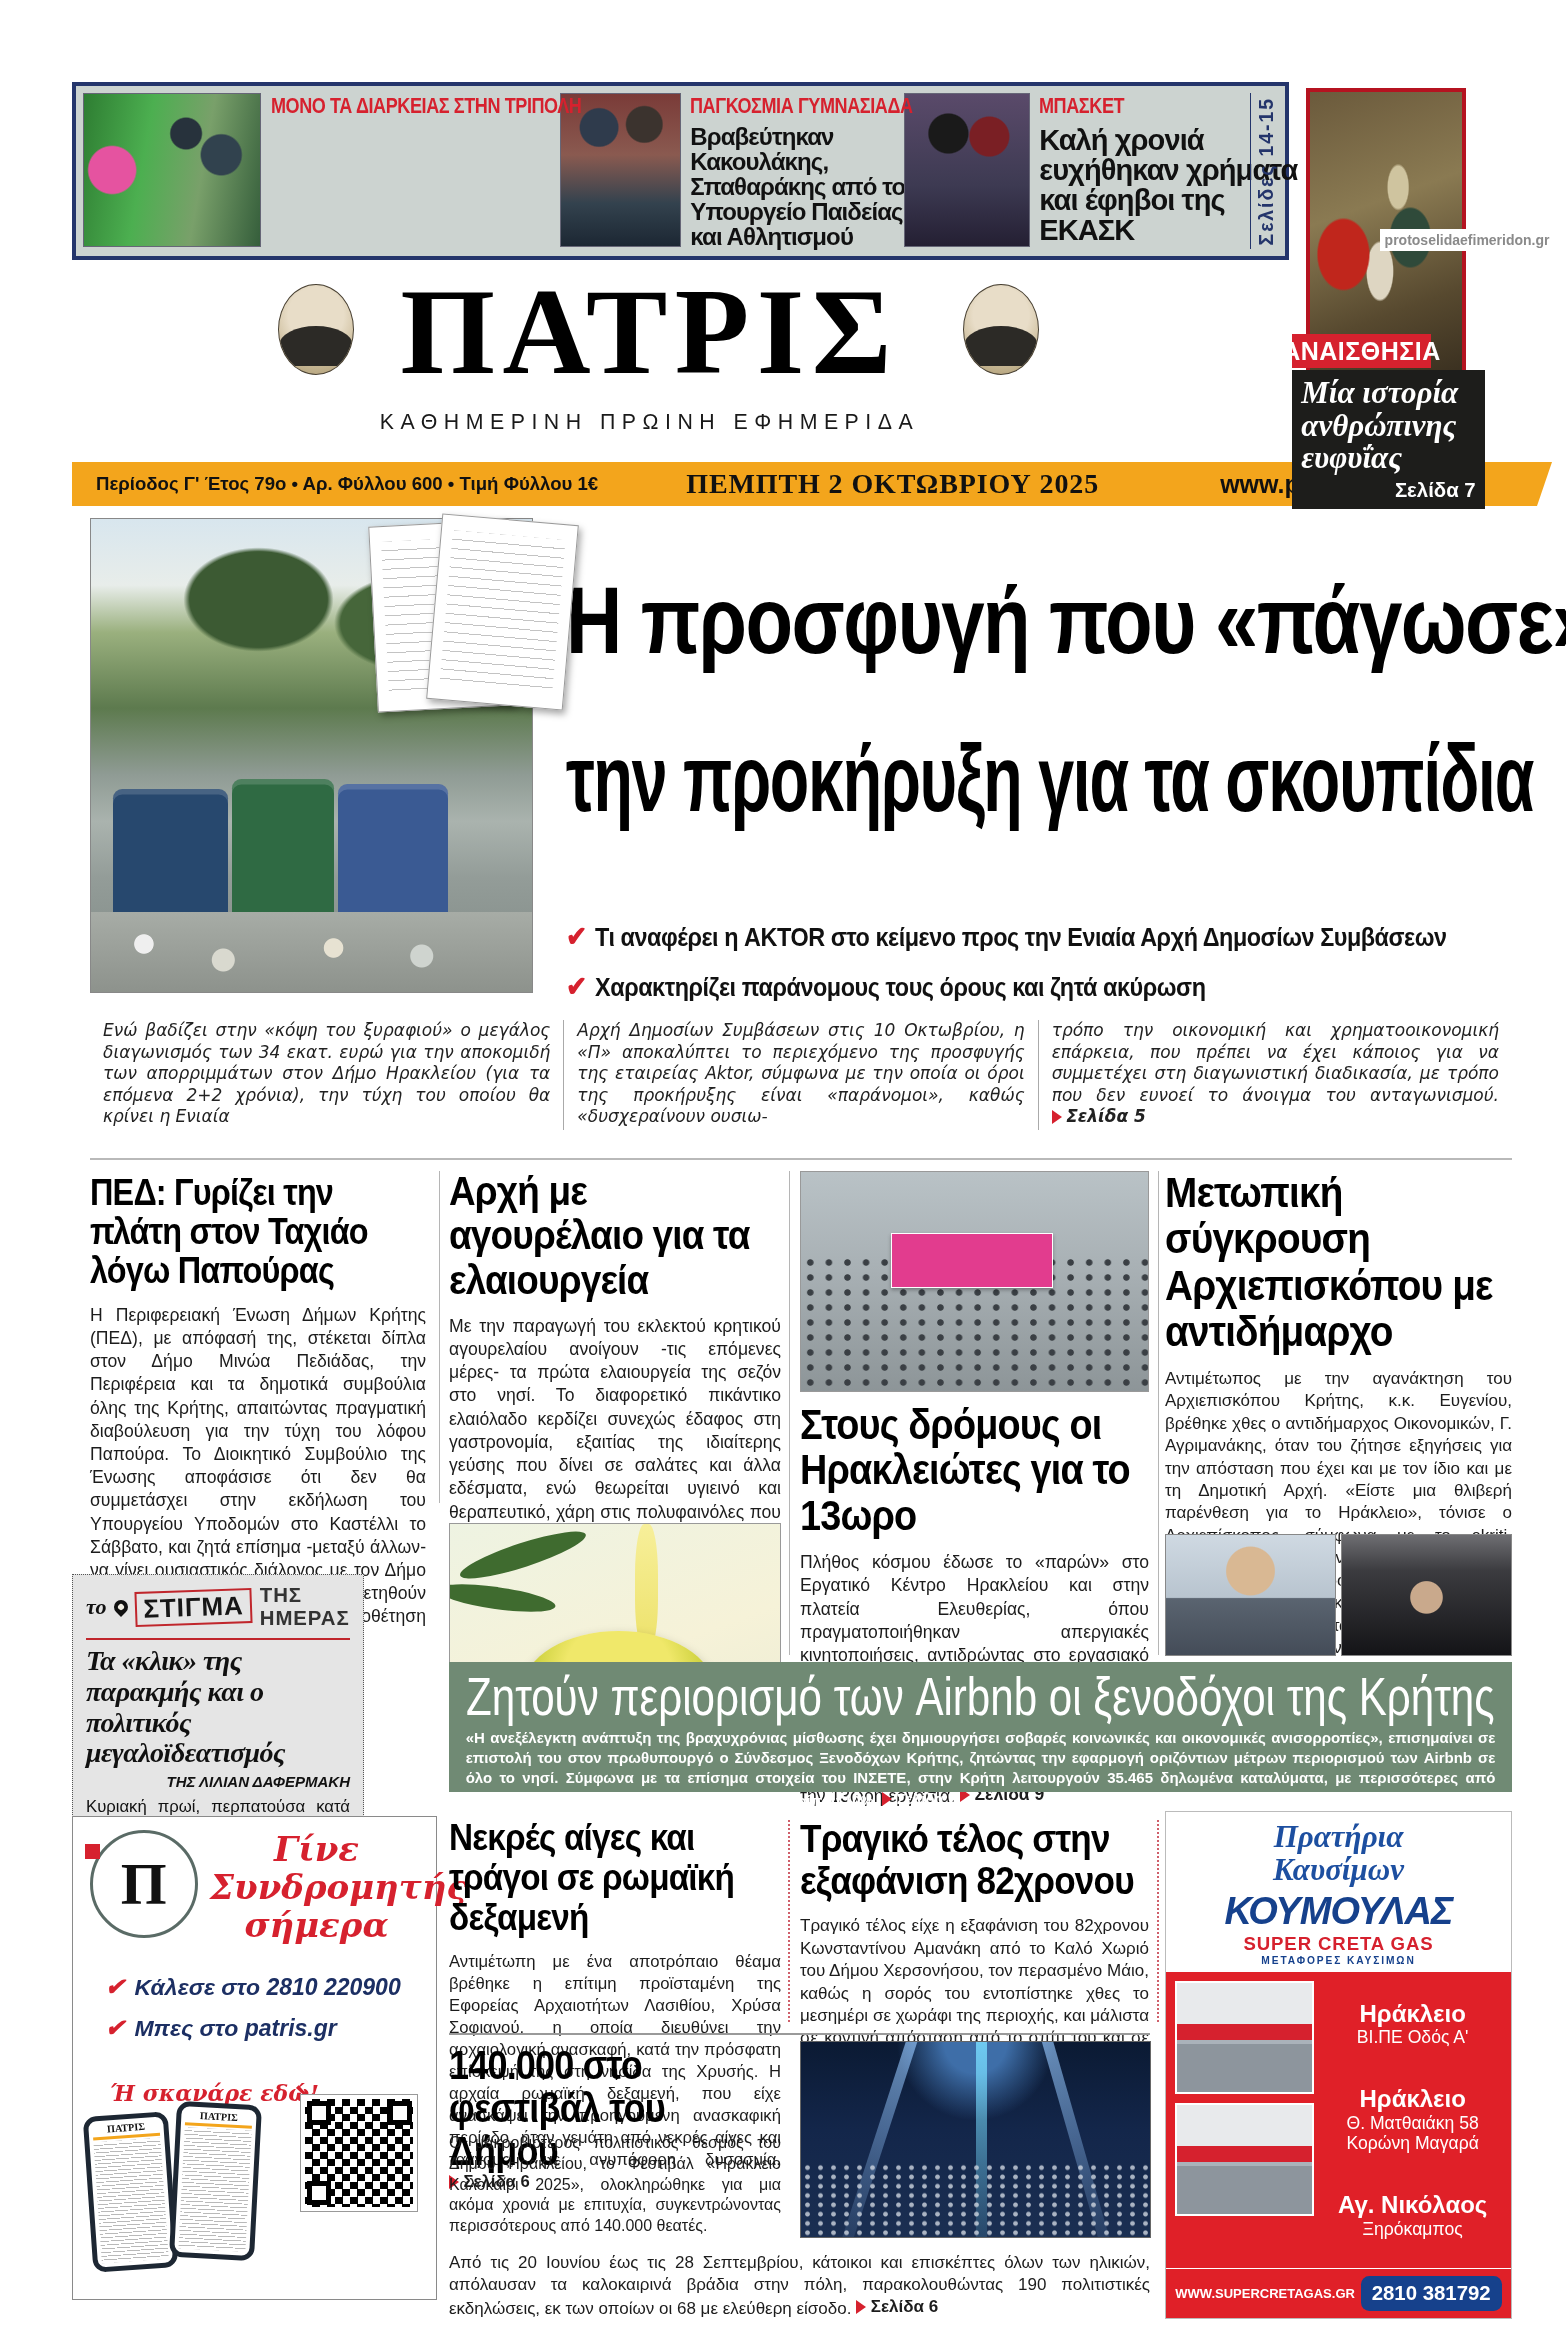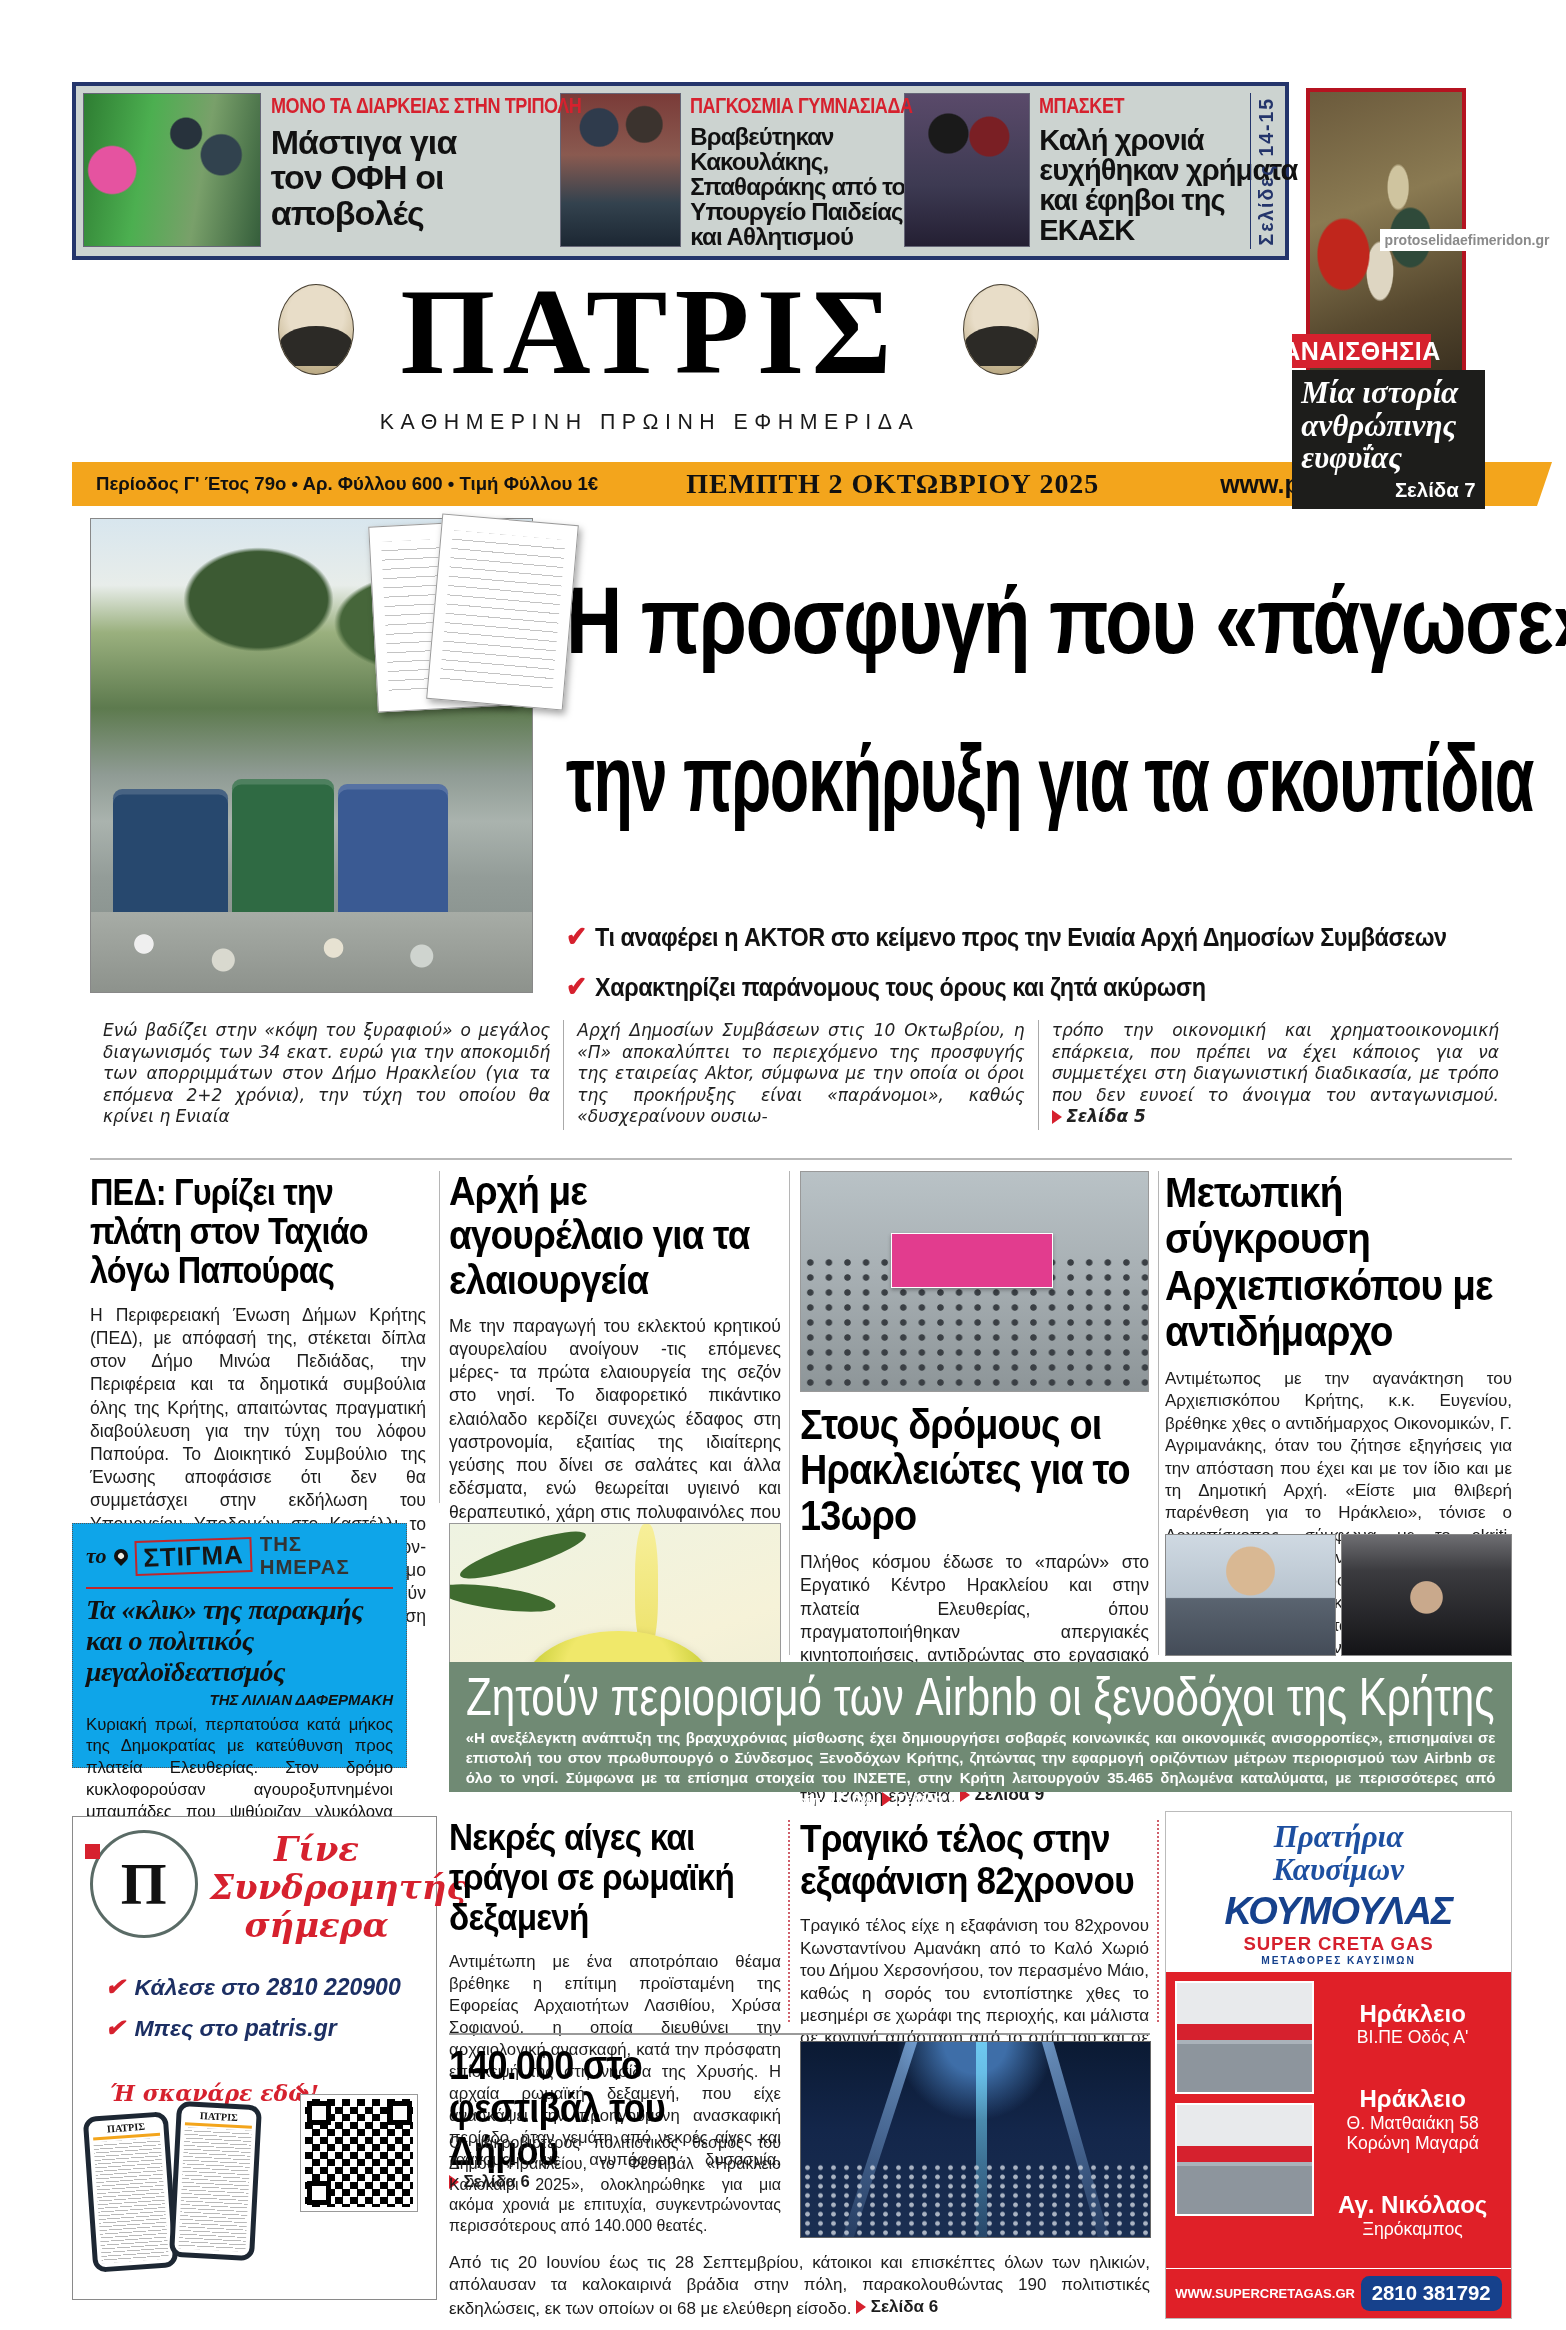--- a/index.html
+++ b/index.html
@@ -99,21 +99,21 @@
   .protest-photo .crowd{position:absolute;left:0;top:38%;width:100%;height:62%;background:radial-gradient(circle,#3a3f44 0 2.8px,transparent 3.7px);background-size:18.6px 15px;}
   .protest-photo .banner{position:absolute;left:26%;top:28%;width:46%;height:24%;background:#e23c8e;border:1.9px solid #fff;box-shadow:0 1.9px 3.7px rgba(0,0,0,.3);}
   .protest-art{left:800px;top:1402px;width:349px;}
   .protest-art .art-title{font-size:42px;width:388px;transform:scaleX(.9);}
   .clash-art{left:1165px;top:1169px;width:347px;}
   .clash-art .art-title{font-size:43px;width:386px;transform:scaleX(.9);}
   .clash-art .art-body{font-size:17px;}
   .clash-photos{left:1165px;top:1534px;width:347px;height:122px;display:flex;gap:5.6px;}
   .pol-photo{flex:1;border:0.9px solid #888;background:radial-gradient(circle at 50% 30%,#d9b893 0 20%,transparent 21%),linear-gradient(180deg,#cfd9e2 0%,#b8c4cf 52%,#5a6470 53%,#444c58 100%);}
   .arch-photo{flex:1;border:0.9px solid #888;background:radial-gradient(circle at 50% 52%,#c9a98c 0 15%,transparent 16%),linear-gradient(180deg,#6e6e72 0%,#3b3b3f 30%,#141417 100%);}
-  .stigma{left:72px;top:1523px;width:335px;height:245px;background:#0ea5e9;border:1.9px dotted #555;box-sizing:border-box;padding:9.3px 13px;}
+  .stigma{left:72px;top:1574px;width:292px;height:245px;background:#e5e5e5;border:1.9px dotted #555;box-sizing:border-box;padding:9.3px 13px;}
   .stigma-head{display:flex;align-items:center;gap:7.4px;}
   .stigma-to{font-family:"Liberation Serif",serif;font-style:italic;font-size:22px;font-weight:bold;}
   .pin{width:14px;height:14px;background:#111;border-radius:50% 50% 50% 0;transform:rotate(-45deg);position:relative;flex:0 0 auto;}
   .pin::after{content:"";position:absolute;inset:3.7px;background:#f0ede2;border-radius:50%;}
   .stigma-brand{border:2.8px solid #c0262c;padding:0 6.5px;font-weight:bold;font-size:26px;letter-spacing:0.9px;color:#161616;transform:rotate(-2deg);}
   .stigma-rest{font-weight:bold;font-size:20.4px;letter-spacing:0.9px;color:#333;}
   .stigma-rule{height:2.8px;background:#c0262c;margin:7.4px 0 5.6px 0;}
   .stigma-title{font-family:"Liberation Serif",serif;font-weight:bold;font-style:italic;font-size:28px;line-height:1.1;letter-spacing:-0.5px;}
   .stigma-byline{text-align:right;font-weight:bold;font-style:italic;font-size:15px;margin-top:3.7px;}
   .stigma-body{font-size:16.7px;line-height:1.3;text-align:justify;margin-top:5.6px;}
@@ -186,21 +186,20 @@
 </head>
 <body>
 
 <div class="page">
 
   <div class="abs top-strip">
     <div class="strip-item">
       <div class="strip-photo photo-football"></div>
       <div class="strip-text">
         <div class="strip-kicker">ΜΟΝΟ ΤΑ ΔΙΑΡΚΕΙΑΣ ΣΤΗΝ ΤΡΙΠΟΛΗ</div>
-        <div class="strip-title st1">Μάστιγα για τον ΟΦΗ οι αποβολές</div>
       </div>
     </div>
     <div class="strip-item">
       <div class="strip-photo photo-gym"></div>
       <div class="strip-text">
         <div class="strip-kicker">ΠΑΓΚΟΣΜΙΑ ΓΥΜΝΑΣΙΑΔΑ</div>
         <div class="strip-title st2">Βραβεύτηκαν Κακουλάκης, Σπαθαράκης από το Υπουργείο Παιδείας και Αθλητισμού</div>
       </div>
     </div>
     <div class="strip-item">

